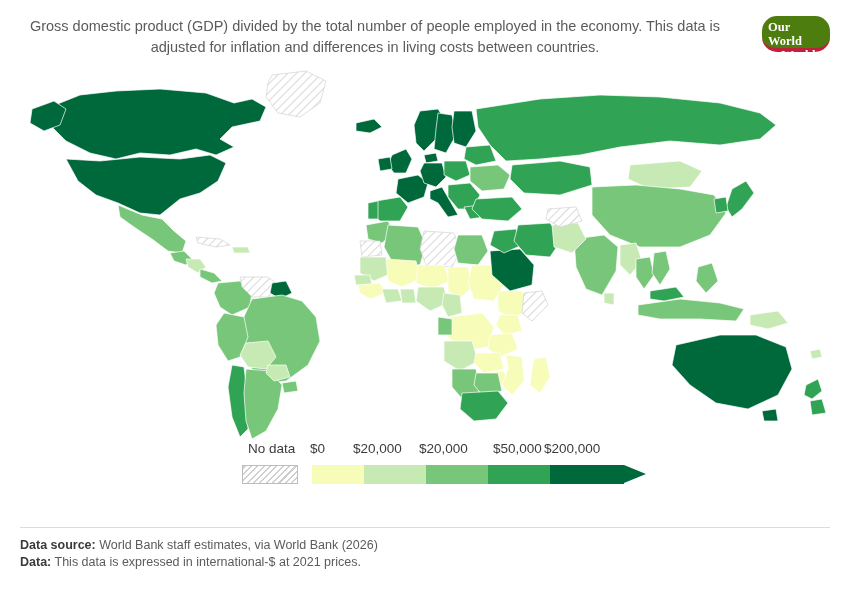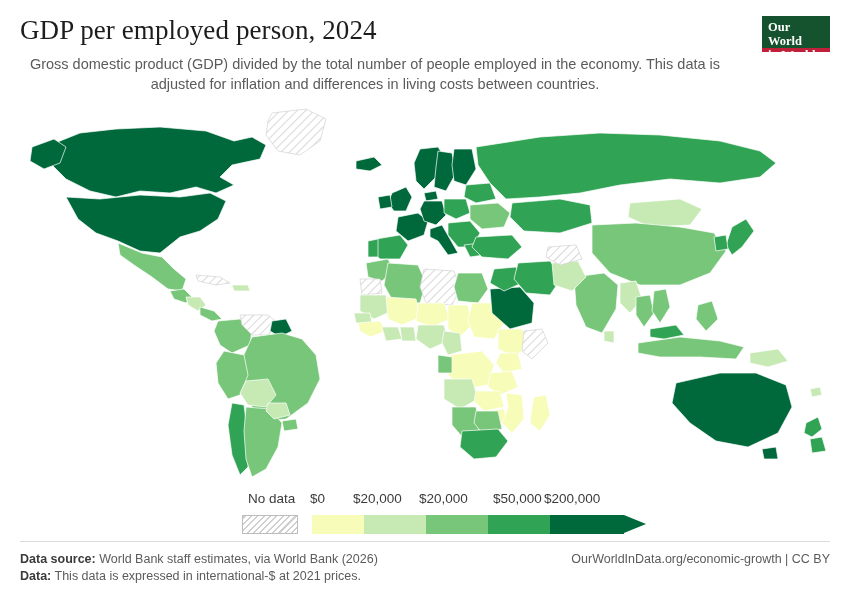--- a/index.html
+++ b/index.html
@@ -38,45 +38,46 @@
     max-width: 710px;
     margin: 0;
     text-align: center;
   }
   .owid-logo {
     position: absolute;
     top: 16px;
     right: 20px;
     width: 68px;
     height: 36px;
-    background: #14532d;
+    background: #4d7c0f;
     color: #ffffff;
     font-family: "Liberation Serif", serif;
     font-weight: bold;
     font-size: 12.5px;
     line-height: 1.12;
     text-align: left;
     padding: 4px 6px 0 6px;
     box-sizing: border-box;
     border-bottom: 4px solid #c0203a;
+    border-radius: 15px;
   }
   .map-area {
     position: relative;
     width: 810px;
     height: 370px;
     margin-top: 12px;
   }
   .map-area svg {
     display: block;
   }
   .legend {
     position: relative;
     width: 810px;
     height: 62px;
-    margin-top: 14px;
+    margin-top: 2px;
   }
   .legend-labels {
     position: relative;
     height: 20px;
   }
   .legend-label {
     position: absolute;
     font-size: 13.5px;
     color: #3b3b3b;
     white-space: nowrap;
@@ -113,21 +114,21 @@
     top: 24px;
     width: 0;
     height: 0;
     border-top: 9.5px solid transparent;
     border-bottom: 9.5px solid transparent;
   }
   .footer {
     position: absolute;
     left: 20px;
     right: 20px;
-    bottom: 16px;
+    bottom: 30px;
     font-size: 12.5px;
     color: #5b5b5b;
     line-height: 1.5;
   }
   .footer .rule {
     border-top: 1px solid #dcdcdc;
     margin-bottom: 8px;
   }
   .footer-row {
     position: relative;
@@ -153,21 +154,20 @@
 </head>
 <body>
 
 <div class="page">
 
   <div class="owid-logo">
     <div>Our World</div>
     <div>in World</div>
   </div>
 
-  <h1 class="title">GDP per employed person, 2024</h1>
   <p class="subtitle">Gross domestic product (GDP) divided by the total number of people employed in the economy. This data is adjusted for inflation and differences in living costs between countries.</p>
 
   <div class="map-area">
     <svg width="810" height="370" viewBox="0 0 810 370">
       <defs>
         <pattern id="hatch" width="6" height="6" patternTransform="rotate(45)" patternUnits="userSpaceOnUse">
           <rect width="6" height="6" fill="#ffffff"></rect>
           <line x1="0" y1="0" x2="0" y2="6" stroke="#cfcfcf" stroke-width="1.6"></line>
         </pattern>
       </defs>
@@ -290,21 +290,20 @@
     <div class="bucket" style="left:468px; width:62px; background:#31a354;"></div>
     <div class="bucket" style="left:530px; width:74px; background:#00693c;"></div>
     <div class="arrow-cap" style="left:604px; border-left:22px solid #00693c;"></div>
   </div>
 
   <div class="footer">
     <div class="rule"></div>
     <div class="footer-row">
       <b>Data source:</b>
       <span>World Bank staff estimates, via World Bank (2026)</span>
-      <span class="footer-right">OurWorldInData.org/economic-growth | CC BY</span>
     </div>
     <div class="footer-row">
       <b>Data:</b>
       <span>This data is expressed in international-$ at 2021 prices.</span>
     </div>
   </div>
 
 </div>
 
 </body></html>

